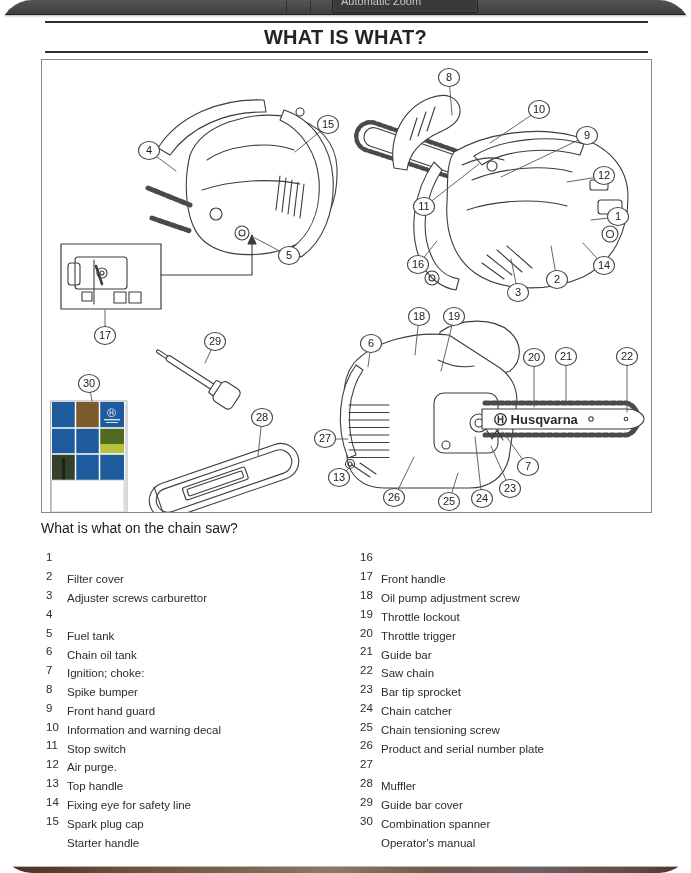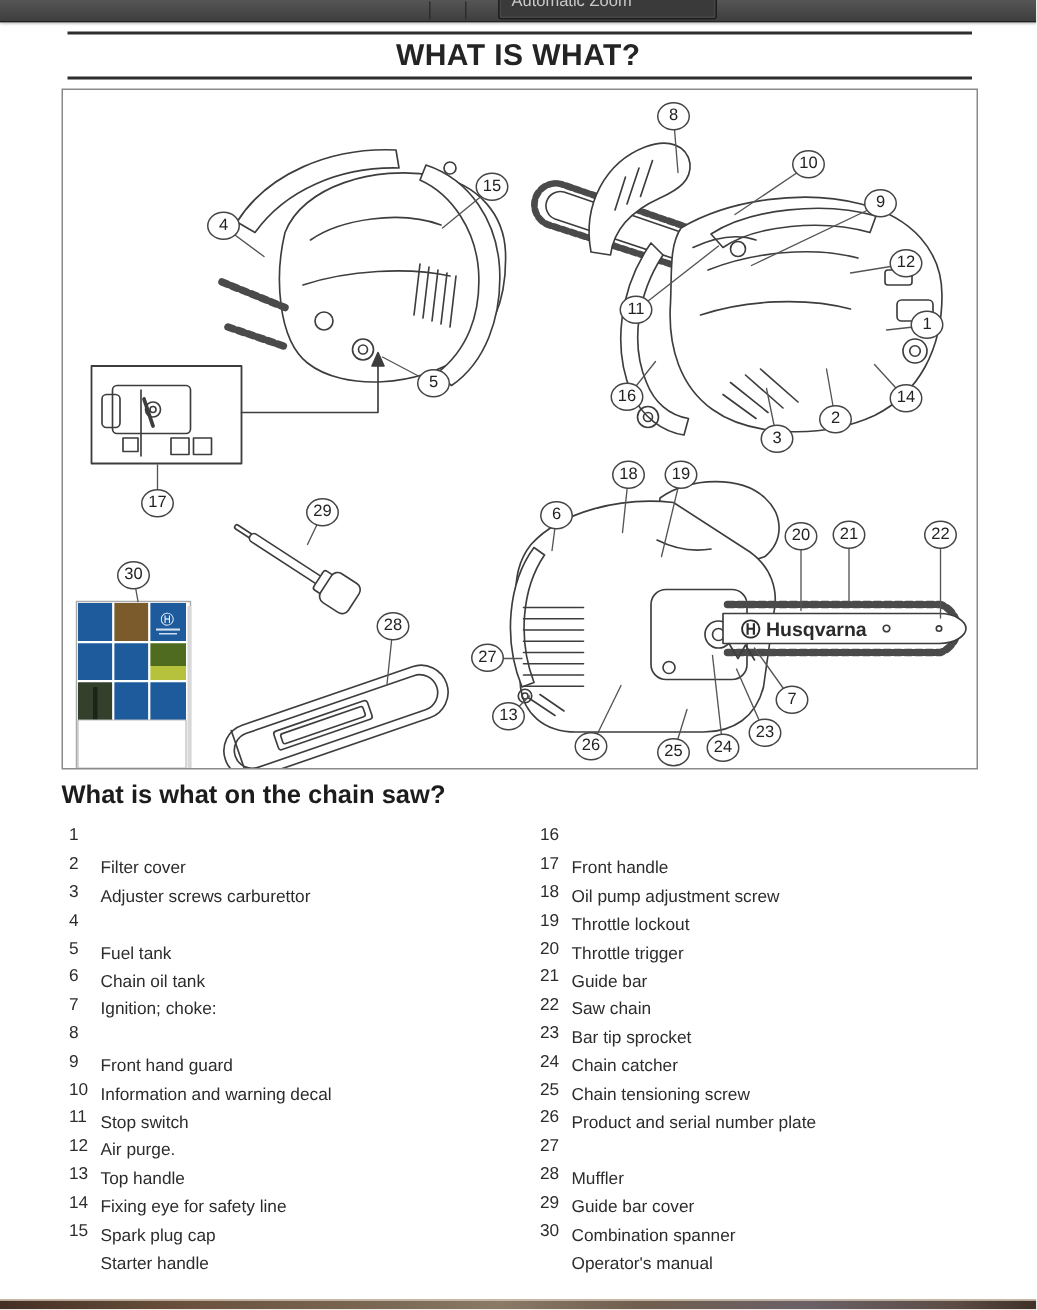--- a/index.html
+++ b/index.html
@@ -1,17 +1,17 @@
 <!DOCTYPE html>
 <html><head>
 <meta charset="utf-8">
 <style>
   html,body{margin:0;padding:0;background:#ffffff;}
   .screen{position:relative;width:691px;height:873px;background:#ffffff;overflow:hidden;
-          font-family:"Liberation Sans","DejaVu Sans",sans-serif;}
+          font-family:"Liberation Sans","DejaVu Sans",sans-serif;border-radius:32px;}
 
   
   .toolbar{position:absolute;left:0;top:0;width:691px;height:14px;
            background:linear-gradient(#555555,#3e3e3e);border-bottom:1px solid #222;
            box-shadow:0 1px 2px rgba(0,0,0,.3);overflow:hidden;}
   .tb-div{position:absolute;top:1px;width:1px;height:12px;background:#2c2c2c;}
   .zoom-select{position:absolute;left:332px;top:-10px;width:146px;height:23px;
                background:#3a3a3a;border:1px solid #1f1f1f;border-radius:2px;
                box-shadow:inset 0 0 0 1px rgba(255,255,255,.07);
                color:#c9c9c9;font-size:11px;line-height:21px;padding-left:8px;box-sizing:border-box;}
@@ -24,21 +24,21 @@
 
   
   .diagram-box{position:absolute;left:41px;top:59px;width:609px;height:452px;
                border:1px solid #8a8a8a;background:#fff;}
   .diagram-box svg{position:absolute;left:0;top:0;}
   .callout{position:absolute;width:22px;height:19px;border:1.2px solid #454545;border-radius:50%;
            background:#fff;box-sizing:border-box;text-align:center;font-size:11px;line-height:16px;
            color:#222;font-weight:normal;}
 
   
-  .section-heading{position:absolute;left:41px;top:520px;font-size:17px;font-weight:bold;color:#1c1c1c;}
+  .section-heading{position:absolute;left:41px;top:520px;font-size:14px;font-weight:normal;color:#1c1c1c;}
   .col{position:absolute;top:548px;width:305px;font-size:11.5px;color:#2c2c2c;}
   .col-left{left:46px;} .col-right{left:360px;}
   .part-row{display:flex;height:18.8px;align-items:center;}
   .pnum{width:21px;flex:none;}
   .plabel{flex:1;white-space:nowrap;margin-top:44px;}
 
   
   .bottom-strip{position:absolute;left:0;bottom:0;width:691px;height:7px;
     border-top:1px solid #c7b6a2;box-sizing:border-box;
     background:linear-gradient(90deg,#442f24 0%,#6a513c 18%,#7b6a55 38%,#8a7a66 48%,
@@ -251,20 +251,21 @@
       <div class="part-row">
         <span class="pnum">5</span>
         <span class="plabel">Chain oil tank</span>
       </div>
       <div class="part-row">
         <span class="pnum">6</span>
         <span class="plabel">Ignition; choke:</span>
       </div>
       <div class="part-row">
         <span class="pnum">7</span>
+        <span class="plabel">Spike bumper</span>
       </div>
       <div class="part-row">
         <span class="pnum">8</span>
         <span class="plabel">Front hand guard</span>
       </div>
       <div class="part-row">
         <span class="pnum">9</span>
         <span class="plabel">Information and warning decal</span>
       </div>
       <div class="part-row">

